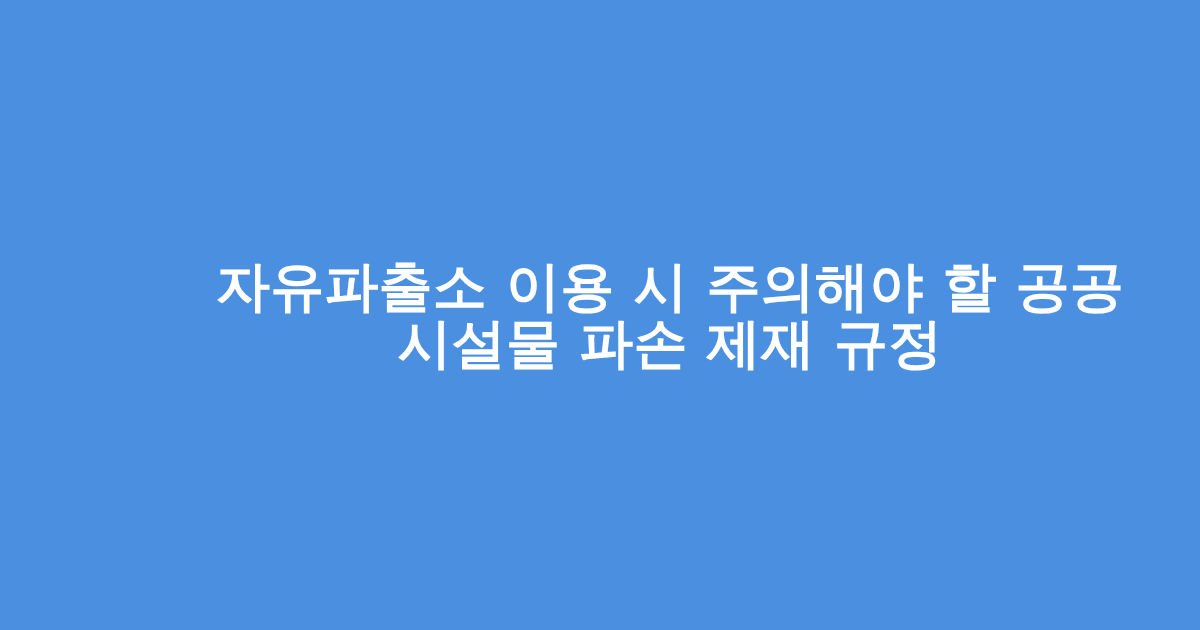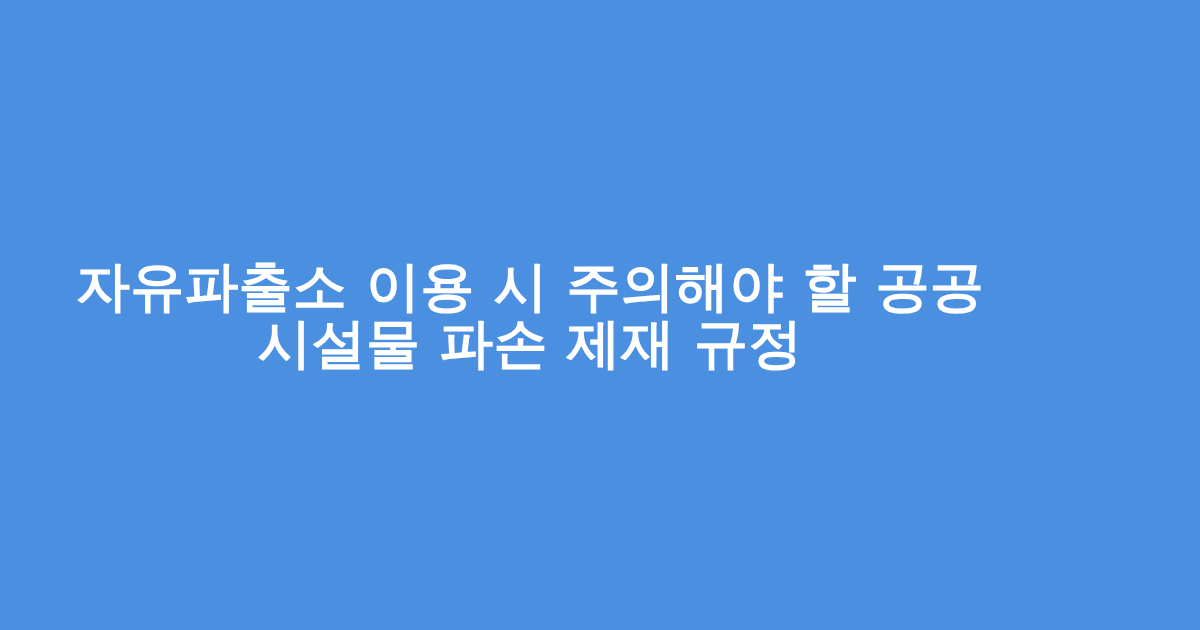--- a/index.html
+++ b/index.html
@@ -12,22 +12,23 @@
     font-family: "DejaVu Sans", "Liberation Sans", sans-serif;
   }
 
   #og-card {
     position: relative;
     width: 1200px;
     height: 630px;
     overflow: hidden;
     display: flex;
     align-items: center;
-    justify-content: flex-start;
+    justify-content: flex-end;
     box-sizing: border-box;
+    padding-left: 12px;
   }
 
   #card-background {
     position: absolute;
     inset: 0;
     width: 100%;
     height: 100%;
   }
 
   #title-block {

